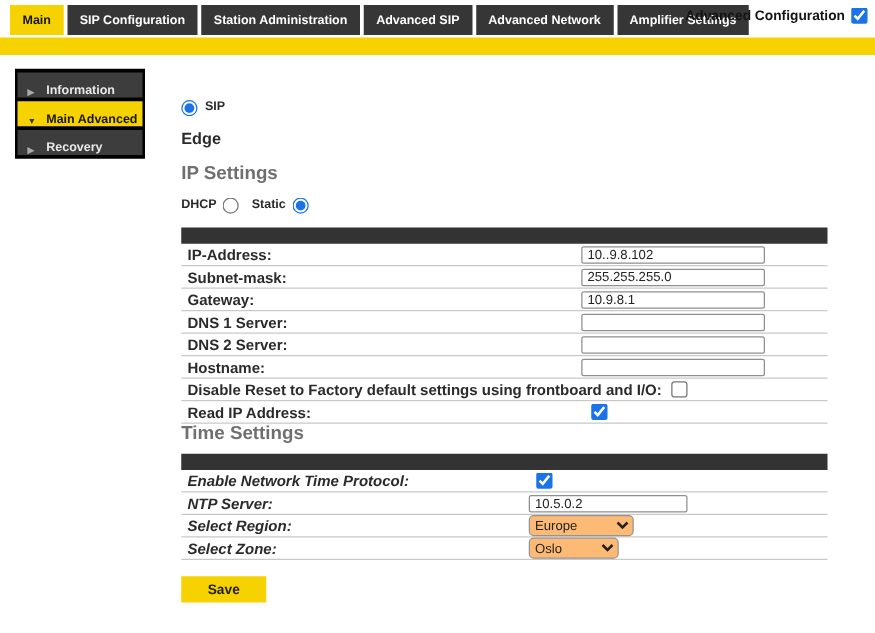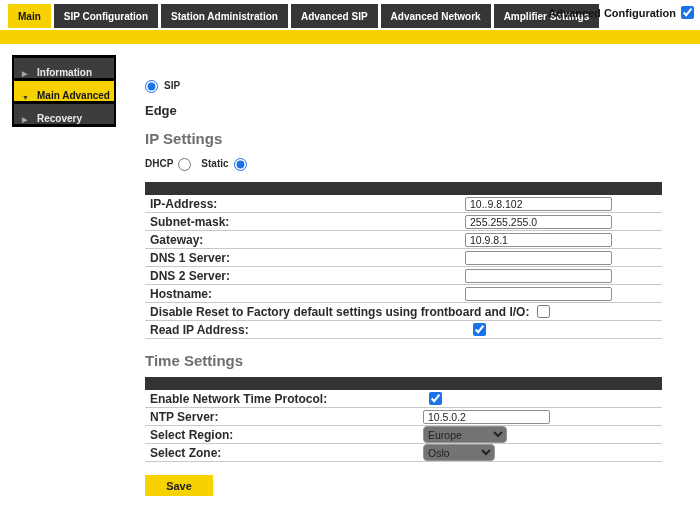--- a/index.html
+++ b/index.html
@@ -43,34 +43,34 @@
   .dhcp-row .static-lab { margin-left:10px; }
 
   .thead { height:13px; background:#333333; }
   .thead.ip { margin-top:10px; }
   .thead.time { margin-top:8px; }
 
   .trow { display:flex; align-items:center; height:18px;
     border-bottom:1px solid #c9c9c9; }
   .tlabel { flex:0 0 320px; padding-left:5px; font-size:12px; font-weight:bold;
     color:#2b2b2b; white-space:nowrap; }
-  #time-rows .tlabel { flex-basis:278px; }
+  #time-rows .tlabel { flex-basis:278px;font-style:italic; }
   .tctrl { display:flex; }
   .tctrl input[type="text"] { width:147px; height:14px; font-size:10.5px;
     border:1px solid #8f8f8f; border-radius:2px; padding:0 4px;
     font-family:inherit; color:#222; }
   #ip-rows .tctrl input[type="checkbox"] { margin-left:8px; }
   #time-rows .tctrl input[type="text"] { width:127px; }
   #time-rows .tctrl input[type="checkbox"] { margin-left:6px; }
   select { height:17px; font-size:10.5px; font-family:inherit; color:#222;
-    background:#737373; border:1px solid #949494; border-radius:4px; cursor:pointer; }
+    background:#fdba74; border:1px solid #949494; border-radius:4px; cursor:pointer; }
   #time-rows .trow:nth-child(3) select { width:84px; }
   #time-rows .trow:nth-child(4) select { width:72px; }
 
-  .h-time { margin-top:14px; }
+  .h-time { }
   .save-btn { margin-top:13px; width:68px; height:21px; background:#f6d200;
     border:none; font-family:inherit; font-size:11px; font-weight:bold;
     color:#222; cursor:pointer; display:block; }
 </style>
 </head>
 <body>
 
 <div class="tabbar">
   <div class="tabs" id="tabs">
       <div class="tab active">Main</div>

